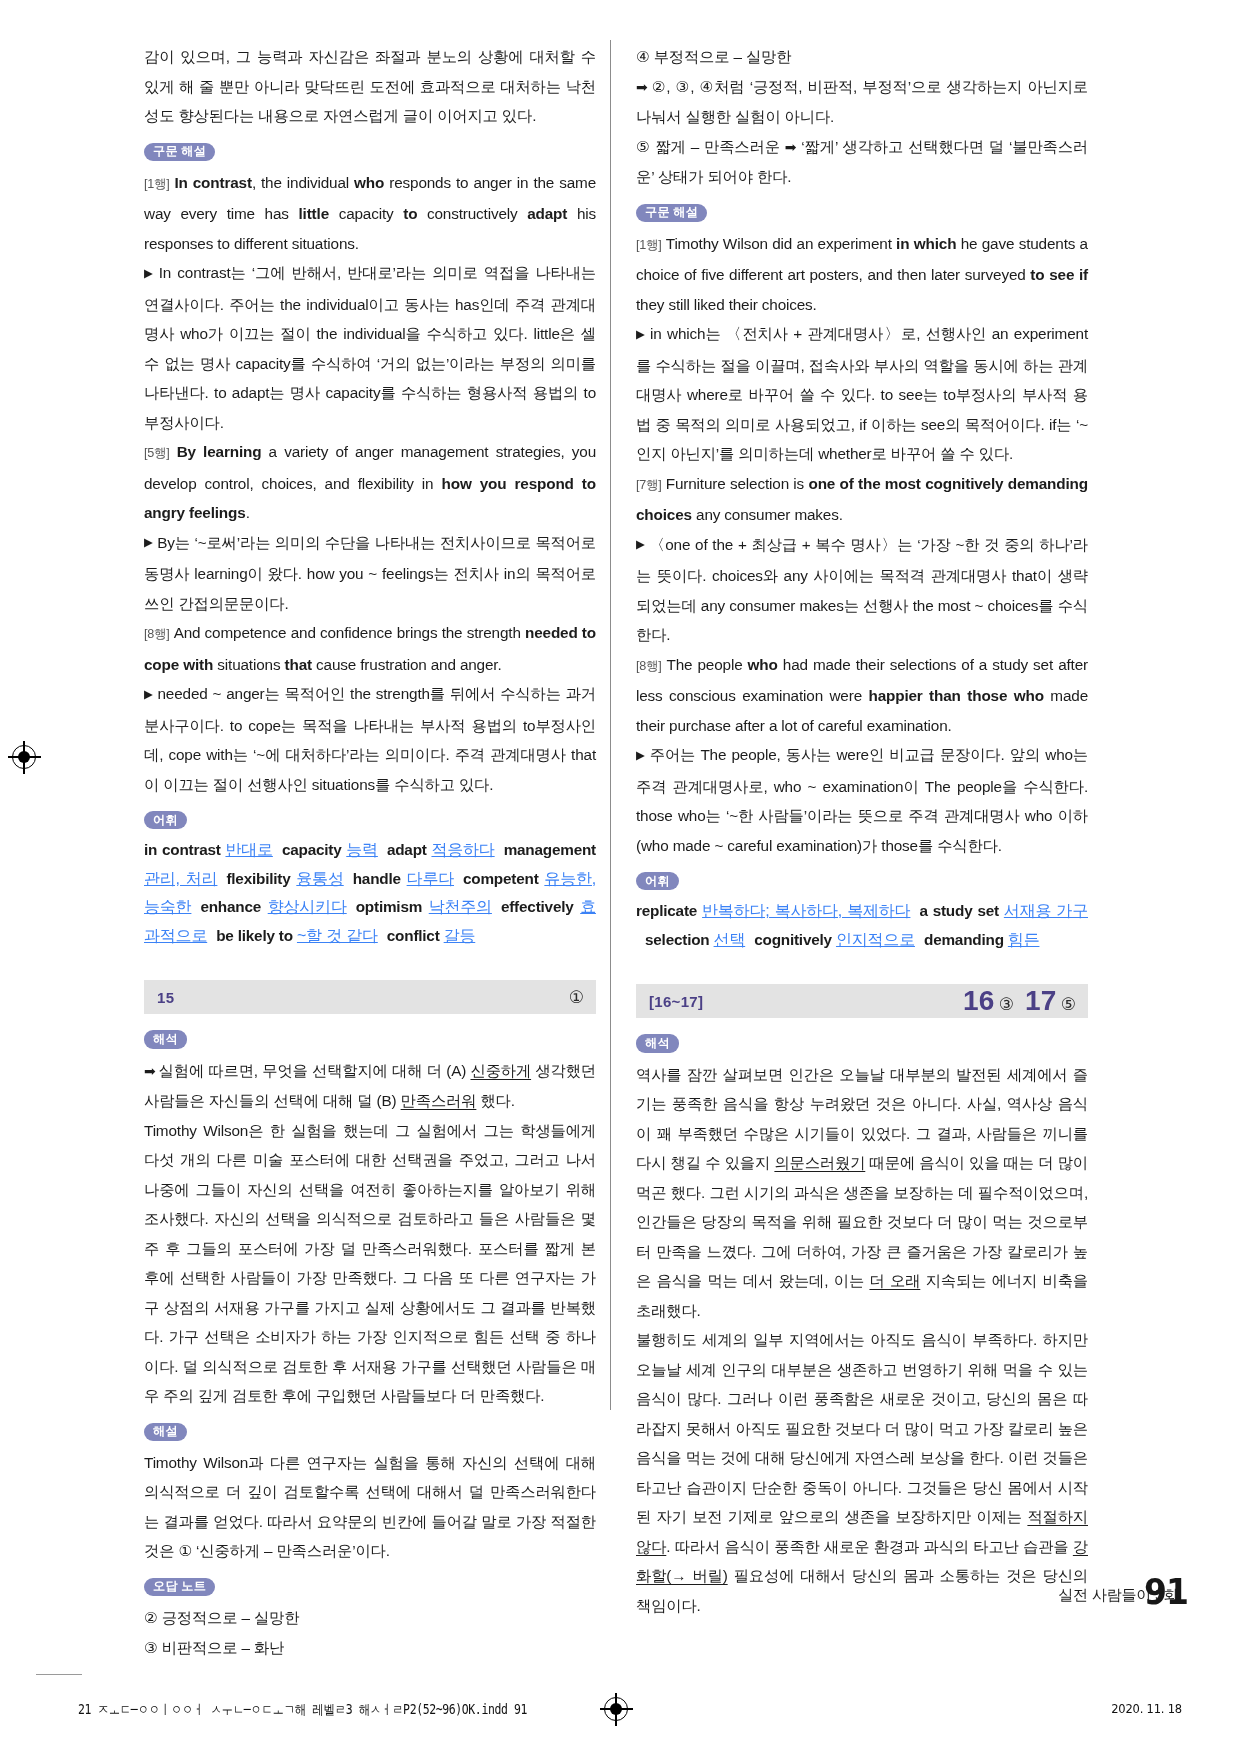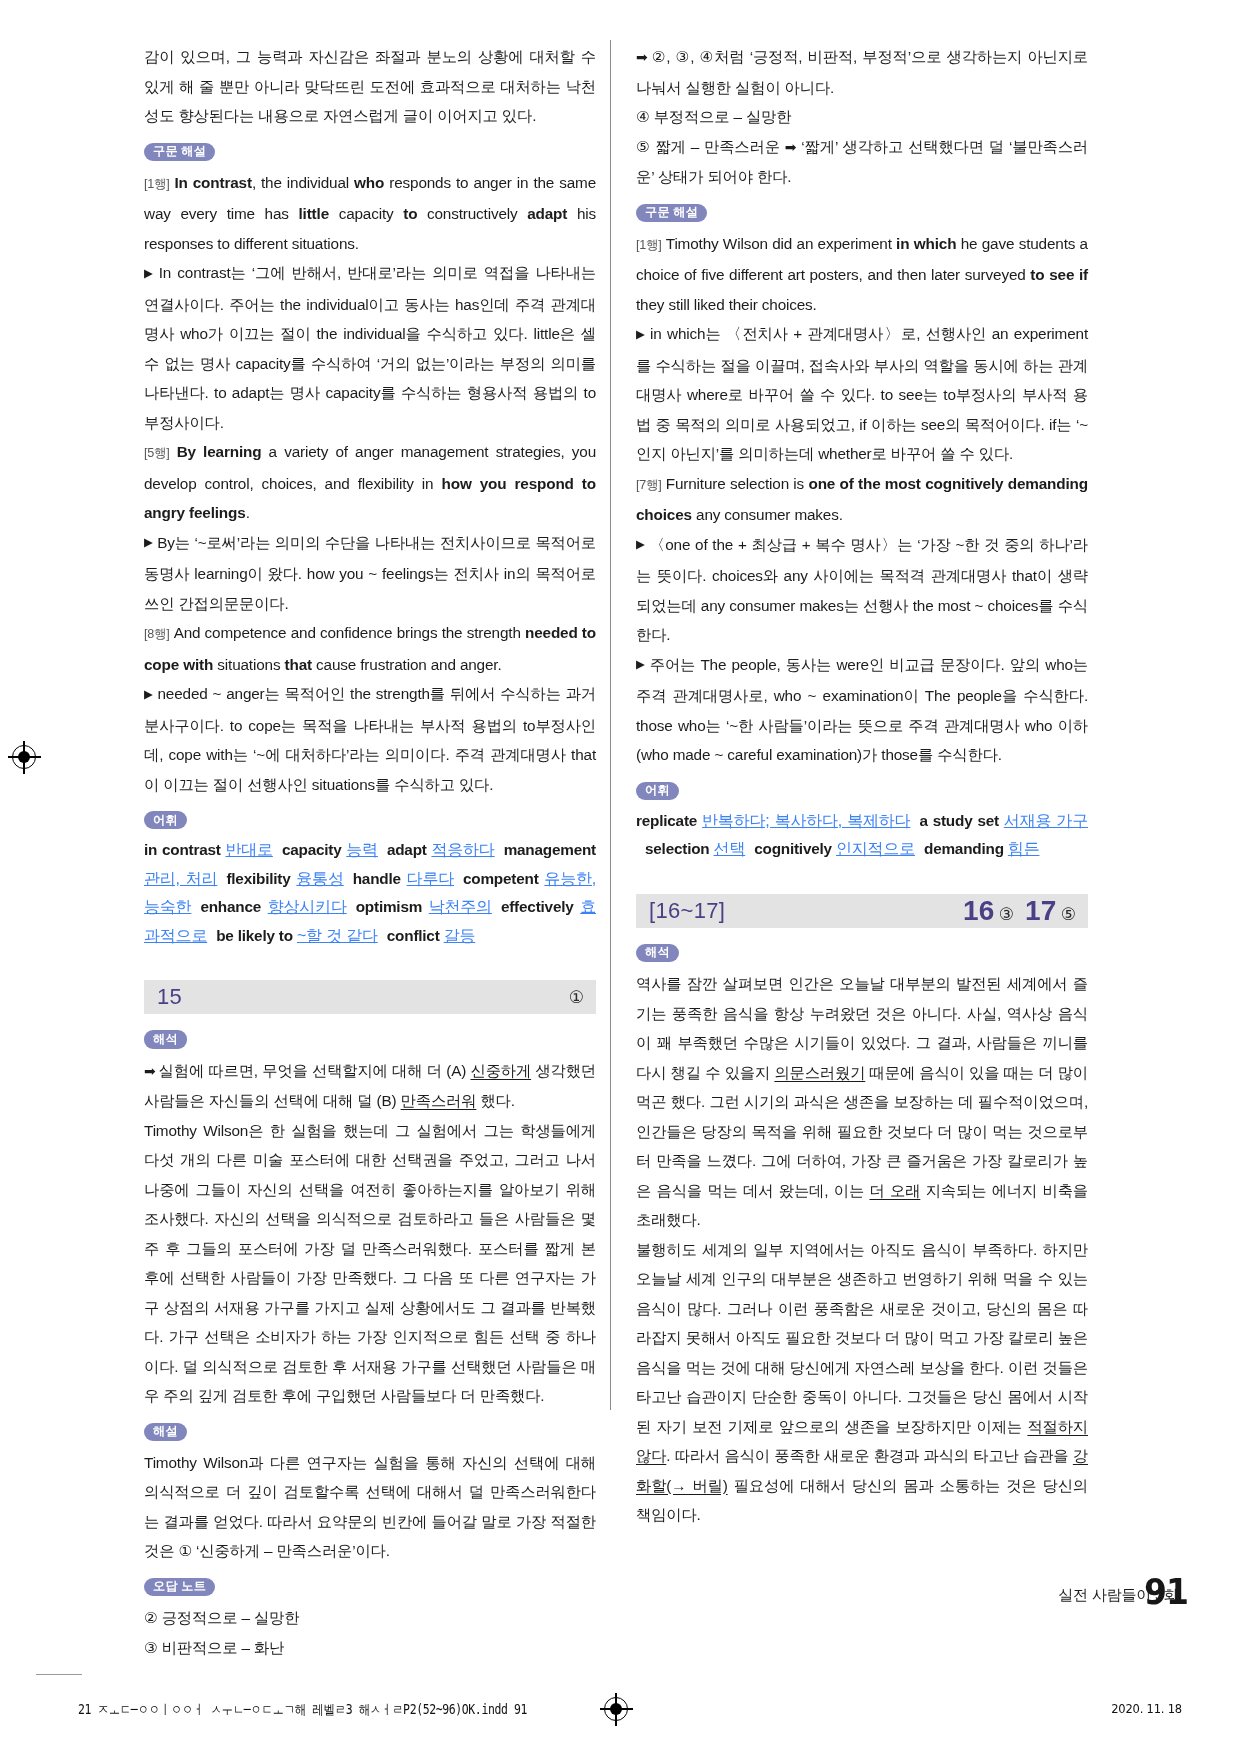--- a/index.html
+++ b/index.html
@@ -133,22 +133,22 @@
     height: 34px;
     margin-top: 30px;
     margin-bottom: 4px;
     display: flex;
     align-items: center;
     justify-content: space-between;
     padding: 0 11px 0 13px;
     box-sizing: border-box;
   }
   .qband .qnum {
-    font-size: 22px;
-    font-weight: normal;
+    font-size: 15px;
+    font-weight: bold;
     color: #4b4086;
     letter-spacing: 0.3px;
   }
   .qband .qans {
     font-size: 17px;
     color: #2a2a2a;
     letter-spacing: 1px;
   }
   .qband .qans .pn {
     font-size: 28px;
@@ -281,34 +281,35 @@
 
     <div class="chip-wrap">
       <span class="chip">오답 노트</span>
     </div>
     <p class="body">② 긍정적으로 – 실망한</p>
     <p class="body">③ 비판적으로 – 화난</p>
   </div>
 
   <div class="col" id="col-right">
 
+    <p class="body">④ 부정적으로 – 실망한</p>
     <p class="body arrow-rt">②, ③, ④처럼 ‘긍정적, 비판적, 부정적’으로 생각하는지 아닌지로 나눠서 실행한 실험이 아니다.</p>
-    <p class="body">④ 부정적으로 – 실망한</p>
     <p class="body"><span>⑤ 짧게 – 만족스러운 </span><span class="inline-arrow">➡</span><span> ‘짧게’ 생각하고 선택했다면 덜 ‘불만족스러운’ 상태가 되어야 한다.</span></p>
 
     <div class="chip-wrap">
       <span class="chip">구문 해설</span>
     </div>
 
     <p class="body"><span class="linecue">[1행]</span> <span>Timothy Wilson did an experiment <b>in which</b> he gave students a choice of five different art posters, and then later surveyed <b>to see if</b> they still liked their choices.</span></p>
     <p class="body arrow-tri">in which는 〈전치사 + 관계대명사〉로, 선행사인 an experiment를 수식하는 절을 이끌며, 접속사와 부사의 역할을 동시에 하는 관계대명사 where로 바꾸어 쓸 수 있다. to see는 to부정사의 부사적 용법 중 목적의 의미로 사용되었고, if 이하는 see의 목적어이다. if는 ‘~인지 아닌지’를 의미하는데 whether로 바꾸어 쓸 수 있다.</p>
 
     <p class="body"><span class="linecue">[7행]</span> <span>Furniture selection is <b>one of the most cognitively demanding choices</b> any consumer makes.</span></p>
     <p class="body arrow-tri">〈one of the + 최상급 + 복수 명사〉는 ‘가장 ~한 것 중의 하나’라는 뜻이다. choices와 any 사이에는 목적격 관계대명사 that이 생략되었는데 any consumer makes는 선행사 the most ~ choices를 수식한다.</p>
 
+    <p class="body"><span class="linecue">[8행]</span> <span>The people <b>who</b> had made their selections of a study set after less conscious examination were <b>happier than those who</b> made their purchase after a lot of careful examination.</span></p>
     <p class="body arrow-tri">주어는 The people, 동사는 were인 비교급 문장이다. 앞의 who는 주격 관계대명사로, who ~ examination이 The people을 수식한다. those who는 ‘~한 사람들’이라는 뜻으로 주격 관계대명사 who 이하(who made ~ careful examination)가 those를 수식한다.</p>
 
     <div class="chip-wrap">
       <span class="chip">어휘</span>
     </div>
     <div class="vocab"><span class="term">replicate</span> <span class="gloss">반복하다; 복사하다, 복제하다</span><span class="sp"></span><span class="term">a study set</span> <span class="gloss">서재용 가구</span><span class="sp"></span><span class="term">selection</span> <span class="gloss">선택</span><span class="sp"></span><span class="term">cognitively</span> <span class="gloss">인지적으로</span><span class="sp"></span><span class="term">demanding</span> <span class="gloss">힘든</span></div>
 
     <div class="qband">
       <span class="qnum">[16~17]</span>
       <span class="qans"><span class="pn">16</span><span class="circnum">③</span><span class="pn">17</span><span class="circnum">⑤</span></span>

